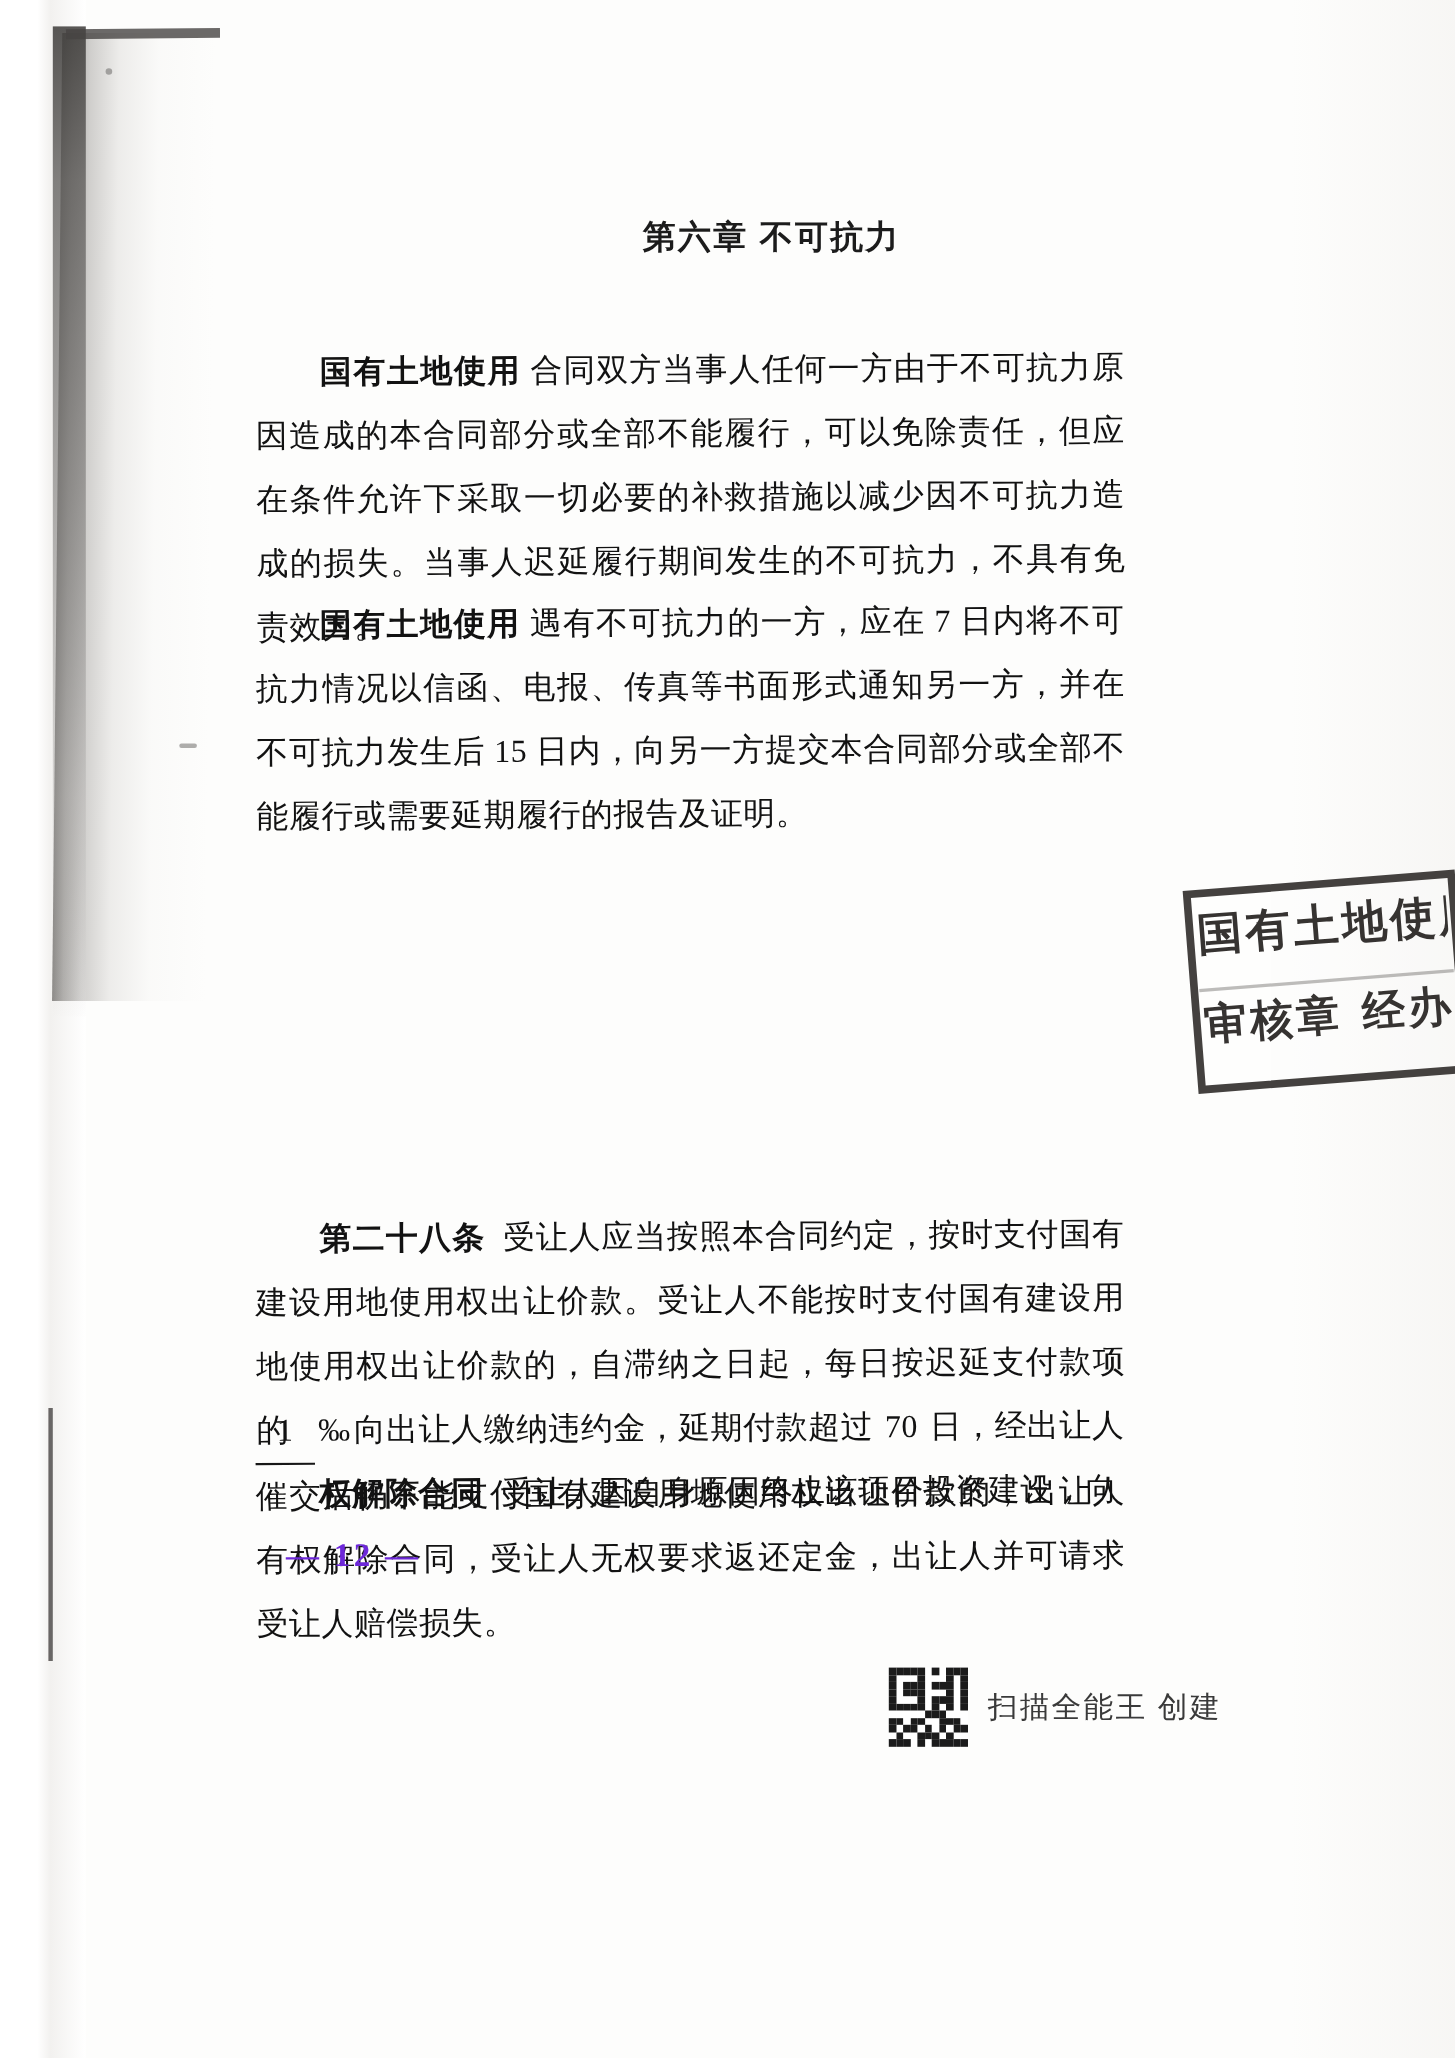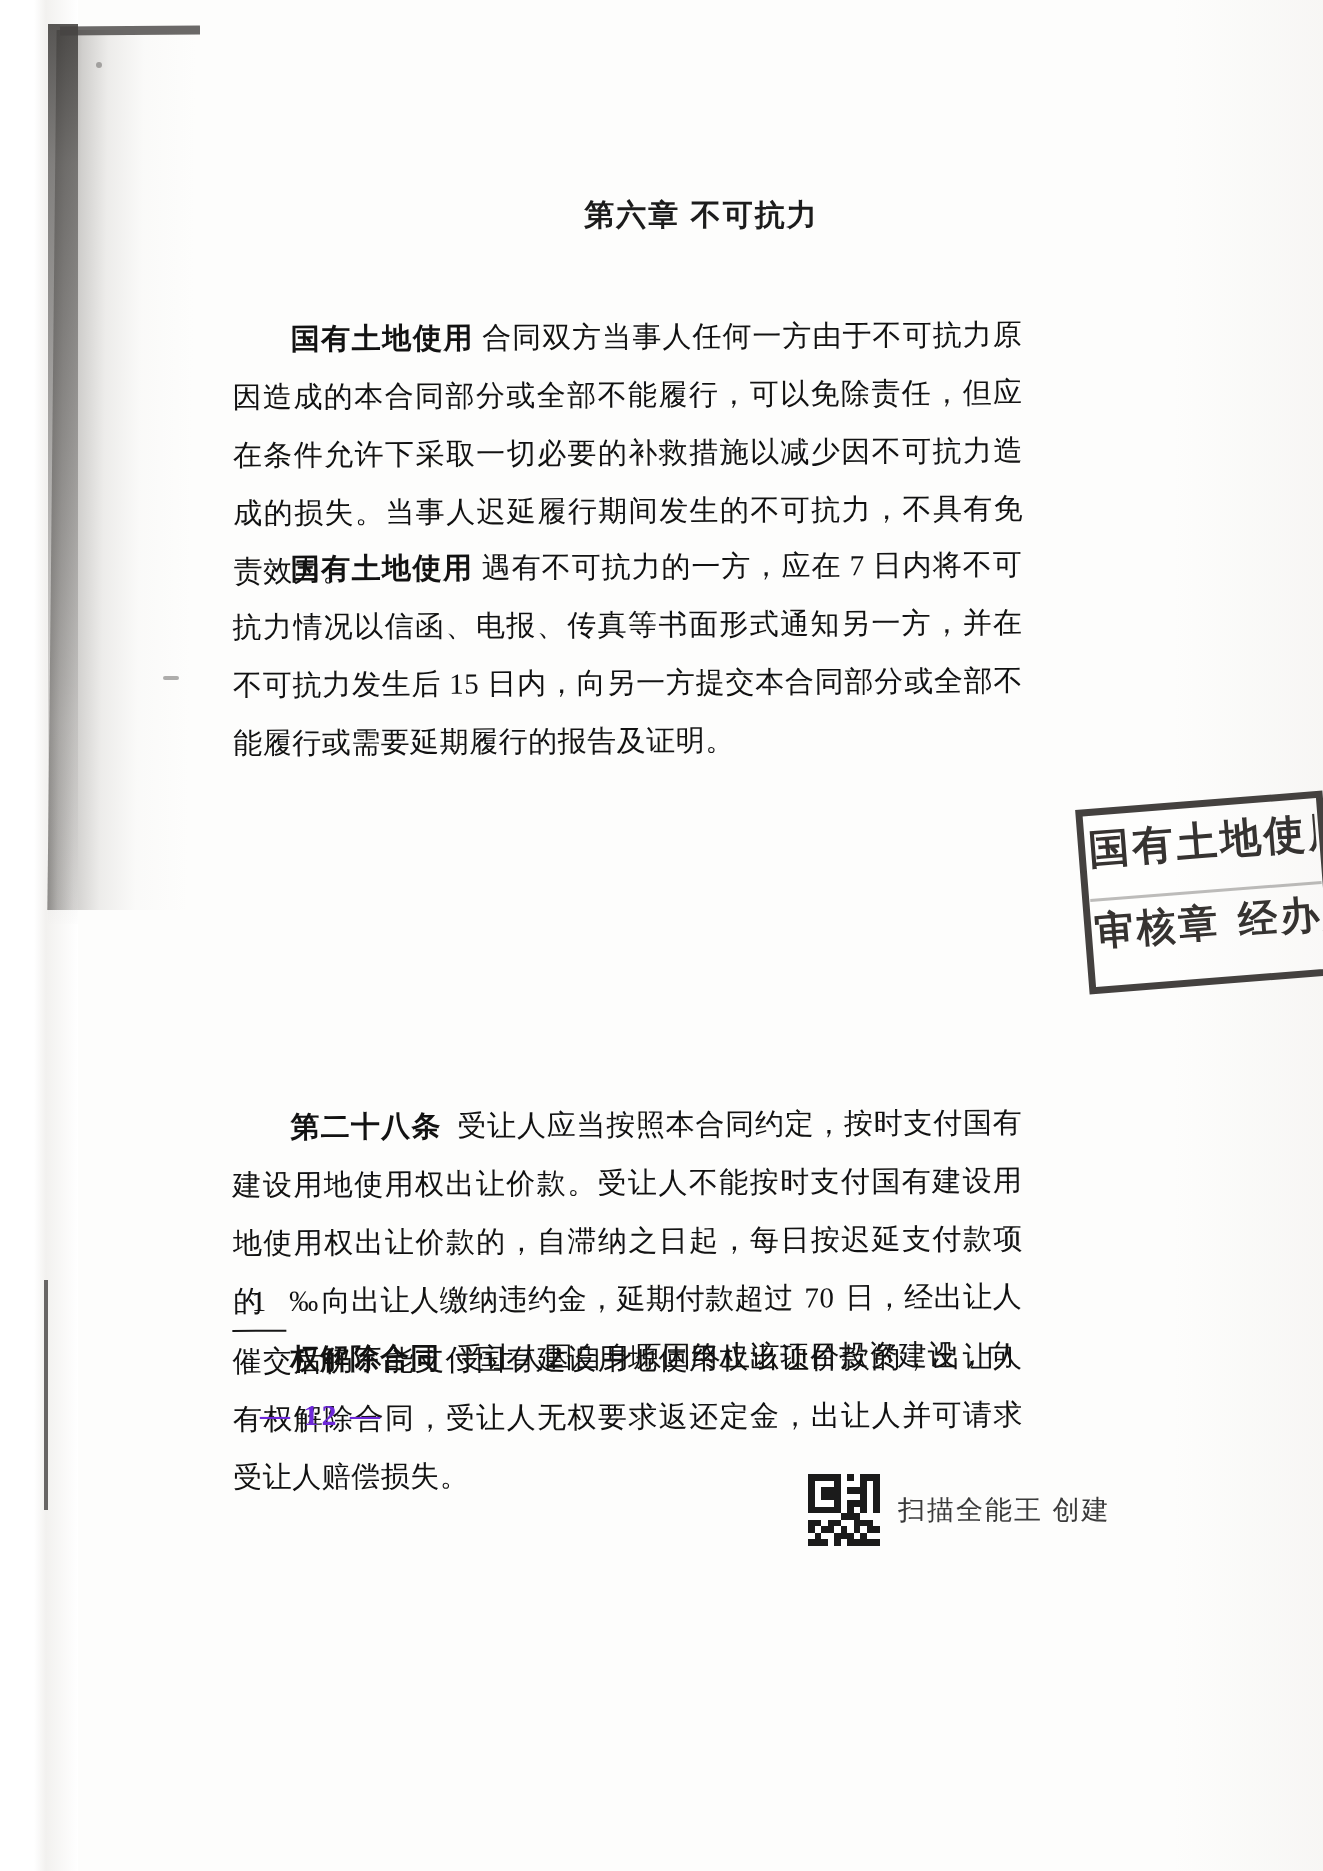--- a/index.html
+++ b/index.html
@@ -173,21 +173,21 @@
     font-weight: bold;
     color: #6d28d9;
     letter-spacing: 3px;
     margin-left: 28px;
   }
 
   
   .footer-watermark {
     position: absolute;
     left: 768px;
-    top: 1474px;
+    top: 1516px;
     display: flex;
     align-items: center;
     gap: 18px;
     padding-left: 40px;
   }
   .qr {
     width: 72px;
     height: 72px;
     display: grid;
     grid-template-columns: repeat(11, 1fr);

